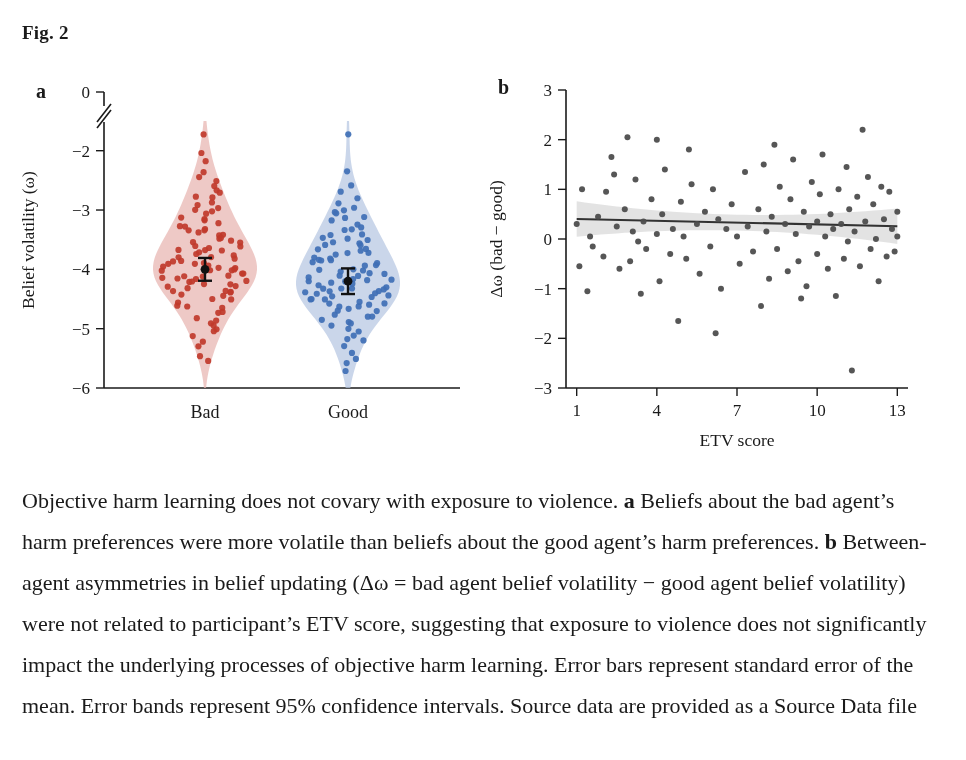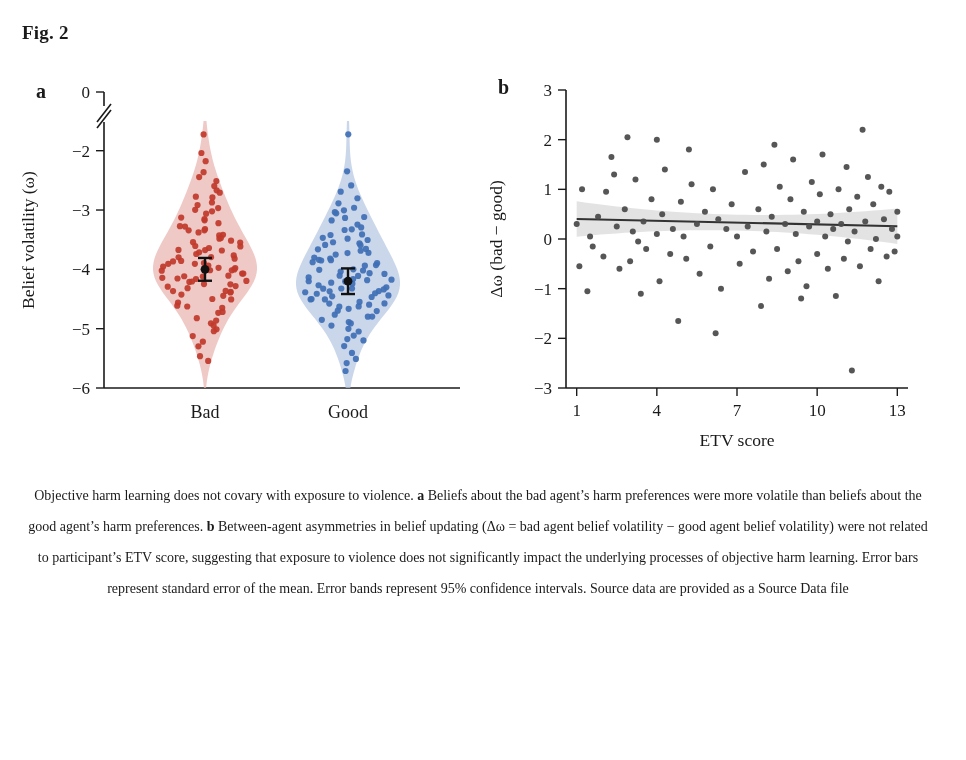--- a/index.html
+++ b/index.html
@@ -51,24 +51,24 @@
   }
   .panel-a .panel-letter { left: 28px; top: 22px; }
   .panel-b .panel-letter { left: 20px; top: 18px; }
 
   .caption {
     position: absolute;
     left: 22px;
     top: 480px;
     width: 912px;
     font-family: "Liberation Serif", serif;
-    font-size: 14px;
-    line-height: 31px;
+    font-size: 22px;
+    line-height: 41px;
     color: #1a1a1a;
-    text-align: center;
+    text-align: left;
   }
   .caption b { font-weight: bold; }
   svg { display: block; }
   .axis-line { stroke: #1a1a1a; stroke-width: 1.6; fill: none; }
   .tick-line { stroke: #1a1a1a; stroke-width: 1.4; }
   .tick-text {
     font-family: "Liberation Serif", serif;
     font-size: 17px;
     fill: #1a1a1a;
   }

